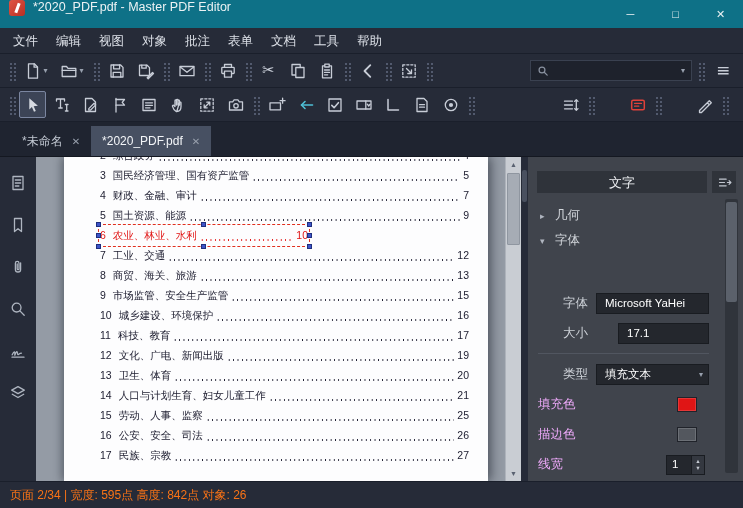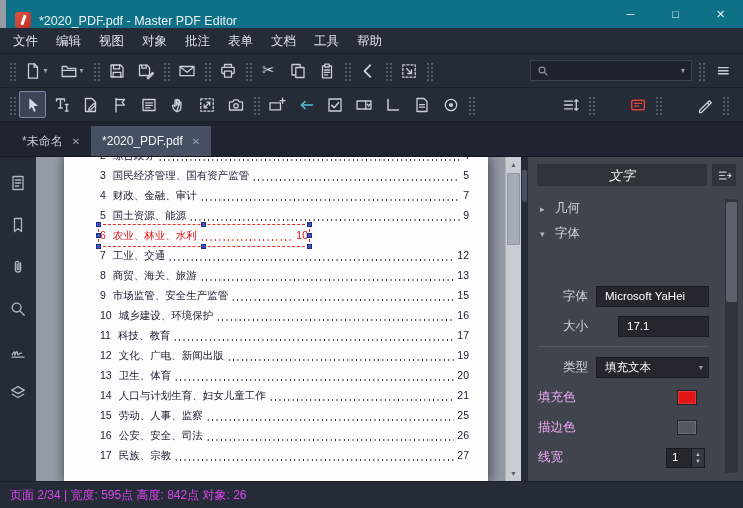--- a/index.html
+++ b/index.html
@@ -1,21 +1,21 @@
 <!DOCTYPE html>
 <html lang="zh"><head>
 <meta charset="utf-8">
 <style>
   *{box-sizing:border-box;margin:0;padding:0;}
   html,body{width:743px;height:508px;}
   body{position:relative;overflow:hidden;background:#949ba5;font-family:"Liberation Sans","DejaVu Sans",sans-serif;}
   button{border:none;background:none;font:inherit;color:inherit;padding:0;cursor:default;}
 
   
-  .titlebar{height:28px;background:#0e7187;display:flex;align-items:flex-end;font-size:12.5px;color:#ecf2f4;margin-left:6px;}
+  .titlebar{height:28px;background:#0e7187;display:flex;align-items:flex-start;font-size:12.5px;color:#ecf2f4;}
   .app-icon{width:16px;height:16px;margin:0 8px 0 9px;border-radius:3px;background:linear-gradient(135deg,#e05545,#b92f23);position:relative;flex:none;}
   .app-icon::after{content:"";position:absolute;left:7px;top:3px;bottom:3px;width:3px;background:#fff;transform:rotate(20deg);}
   .title-text{flex:1;white-space:nowrap;overflow:hidden;}
   .win-btns{display:flex;height:100%;}
   .win-btn{width:45px;display:flex;align-items:center;justify-content:center;font-size:11px;}
 
   
   .menubar{height:26px;background:#262b38;border-bottom:1px solid #1a1f2b;display:flex;align-items:flex-end;padding-left:4px;}
   .menu-item{padding:3px 9px;font-size:12.5px;color:#dde1e8;}
 
@@ -66,21 +66,21 @@
   .vscroll{position:absolute;top:0;right:0;bottom:0;width:16px;background:#c9cdd3;border-left:1px solid #aeb3bb;}
   .sbtn{height:15px;display:flex;align-items:center;justify-content:center;font-size:7px;color:#596170;}
   .sbtn.down{position:absolute;bottom:0;left:0;right:0;}
   .sthumb{position:absolute;top:16px;left:1px;right:1px;height:72px;background:#a6acb5;border:1px solid #8f96a0;border-radius:1px;}
 
   .splitter{width:7px;background:#262b38;position:relative;flex:none;}
   .splitter-pill{position:absolute;top:13px;left:1px;width:5px;height:32px;background:#49505f;border-radius:2px;}
 
   
   .panel{width:215px;background:#40444c;display:flex;flex-direction:column;position:relative;color:#d3d7dc;flex:none;}
-  .panel-head{display:flex;gap:5px;padding:7px 7px 0 9px;font-style:italic;}
+  .panel-head{display:flex;gap:5px;padding:14px 7px 0 9px;}
   .panel-title{flex:1;background:#2f333a;text-align:center;font-size:13px;color:#edeff2;height:22px;padding-top:3px;}
   .panel-toggle{width:24px;height:22px;background:#2f333a;display:flex;align-items:center;justify-content:center;}
   .panel-body{flex:1;padding:6px 34px 0 10px;overflow:hidden;}
   .section{display:flex;align-items:center;gap:7px;margin:8px 0 0 2px;font-size:12.5px;}
   .sec-caret{font-size:9px;color:#b0b6c0;width:8px;}
   .fields{margin-top:44px;font-size:12.5px;}
   .frow{display:flex;align-items:center;height:21px;margin-bottom:9px;}
   .flabel{width:50px;text-align:right;margin-right:8px;color:#ced2d8;}
   .flabel2{flex:1;color:#f0abfc;}
   .finput{flex:1;height:21px;padding:3px 8px;background:#24272d;border:1px solid #191c21;color:#fff;font-size:11.5px;white-space:nowrap;overflow:hidden;}
@@ -88,21 +88,21 @@
   .finput.select{display:flex;align-items:center;justify-content:space-between;padding-right:5px;}
   .divider{height:1px;background:#515660;margin:2px 0 10px;}
   .swatch{width:20px;height:15px;border:1px solid #20232a;box-shadow:inset 0 0 0 1px rgba(255,255,255,.15);margin-right:12px;}
   .spin{display:flex;align-items:center;margin-right:4px;}
   .spin-val{width:26px;height:20px;background:#24272d;border:1px solid #191c21;color:#fff;font-size:11.5px;padding:2px 5px;}
   .spin-arrows{display:flex;flex-direction:column;justify-content:center;align-items:center;gap:1px;height:20px;width:13px;background:#343840;border:1px solid #191c21;border-left:0;font-size:5.5px;color:#c6cbd3;}
   .panel-rail{position:absolute;top:42px;bottom:8px;right:5px;width:13px;background:#30343b;border-radius:2px;}
   .panel-thumb{position:absolute;top:3px;left:1px;right:1px;height:100px;background:#5b616b;border-radius:2px;}
 
   
-  .statusbar{position:absolute;bottom:0;left:0;width:100%;height:27px;background:#262b38;border-top:1px solid #1a1f2b;display:flex;align-items:center;padding:0 10px;font-size:12px;color:#d946ef;}
+  .statusbar{position:absolute;bottom:0;left:0;width:100%;height:27px;background:#262b38;border-top:1px solid #1a1f2b;display:flex;align-items:center;padding:0 10px;font-size:12px;color:#f97316;}
 </style>
 </head>
 <body>
 
 <div class="titlebar">
   <div class="app-icon"></div>
   <div class="title-text">*2020_PDF.pdf - Master PDF Editor</div>
   <div class="win-btns">
     <div class="win-btn">─</div>
     <div class="win-btn">□</div>

